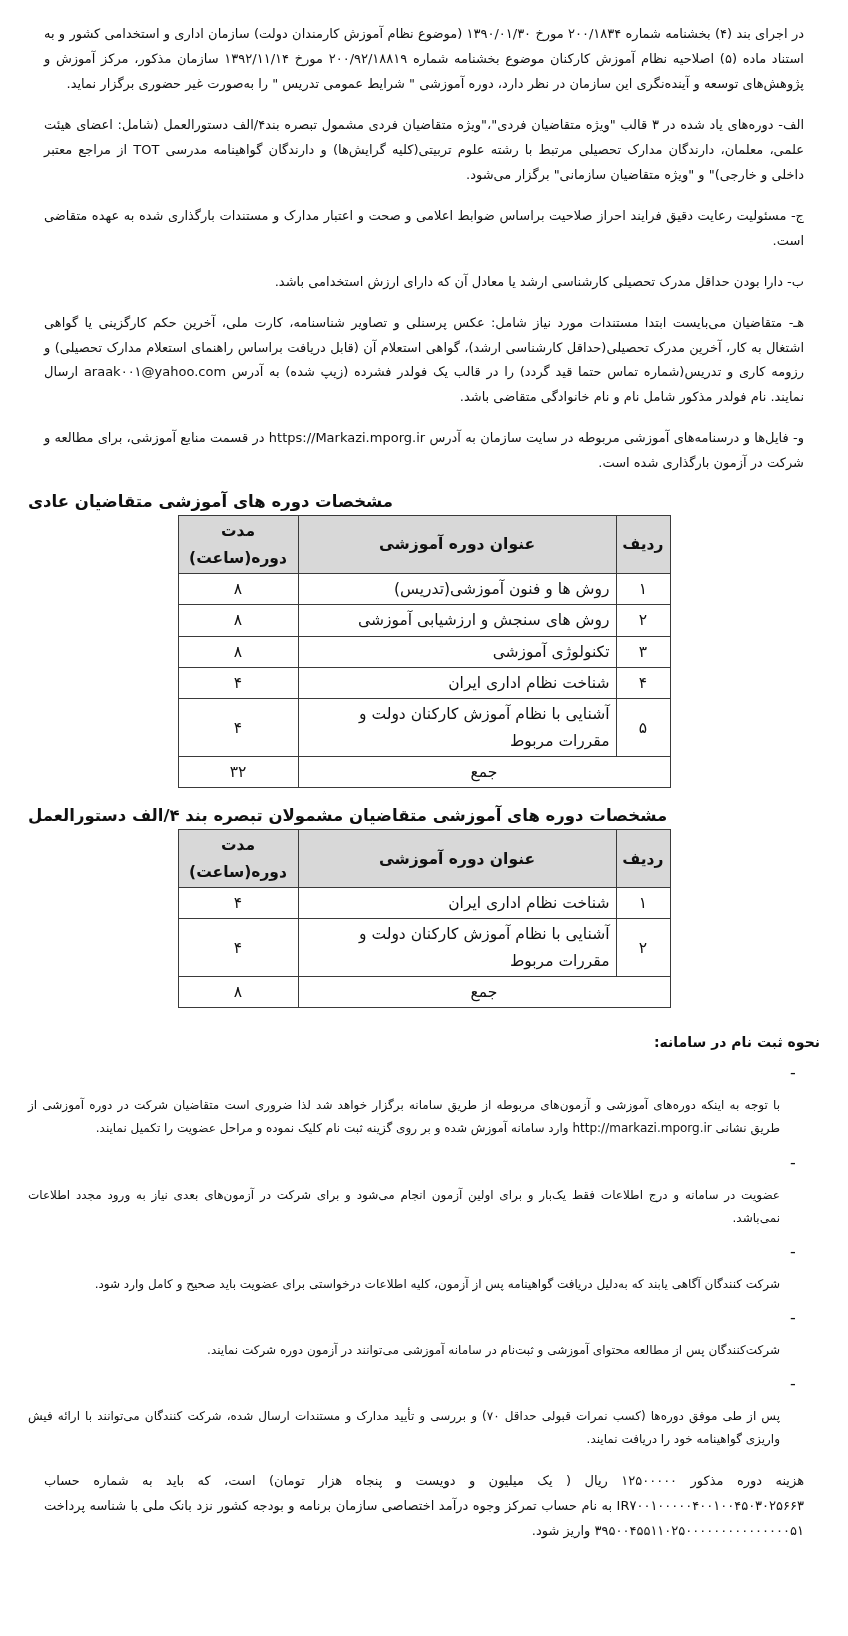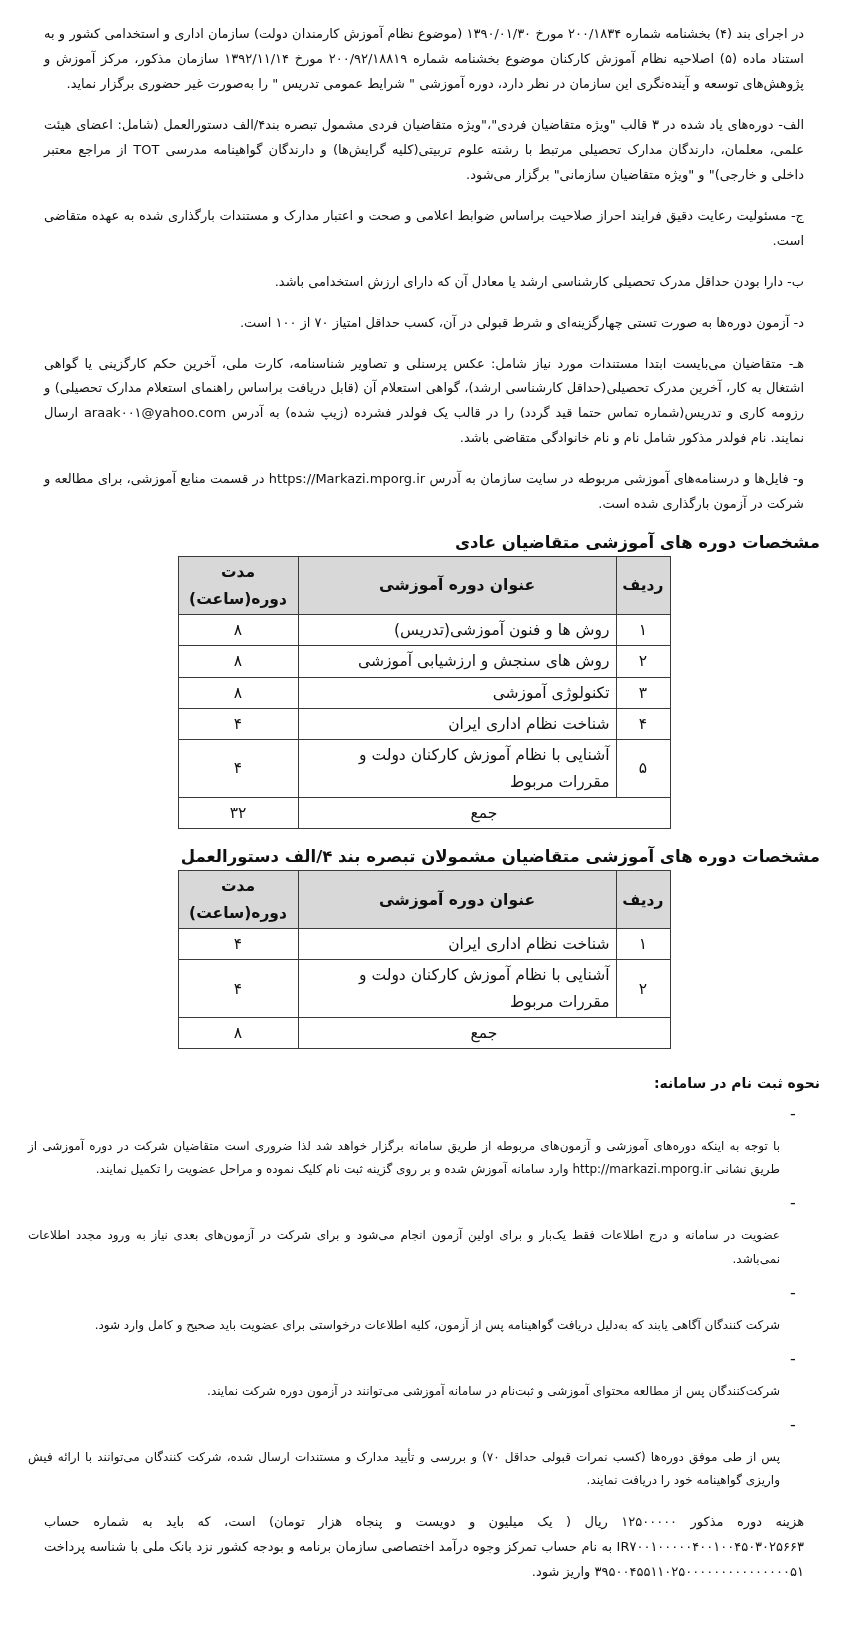--- a/index.html
+++ b/index.html
@@ -6,21 +6,21 @@
   body{
     width:848px;height:1636px;overflow:hidden;background:#ffffff;
     font-family:"DejaVu Sans",sans-serif;
     color:#111;direction:rtl;
   }
   .page{padding:6px 28px 0 28px;}
   .para{
     margin:16px;font-size:13px;line-height:1.92;text-align:justify;
   }
   .tbl-title{
-    text-align:right;font-weight:bold;font-size:16.5px;margin:12px 0 4px 0;
+    text-align:left;font-weight:bold;font-size:16.5px;margin:12px 0 4px 0;
   }
   .tbl-title.second{margin-top:18px;}
   table.course-table{
     border-collapse:collapse;margin:0 auto;width:492px;table-layout:fixed;
   }
   table.course-table th,table.course-table td{
     border:1px solid #3a3a3a;padding:2px 6px;font-size:15.5px;line-height:1.7;
     text-align:center;vertical-align:middle;
   }
   table.course-table thead th{
@@ -47,21 +47,20 @@
 </head>
 <body>
 
 <div class="page">
 
   <p class="para">در اجرای بند (۴) بخشنامه شماره ۲۰۰/۱۸۳۴ مورخ ۱۳۹۰/۰۱/۳۰ (موضوع نظام آموزش کارمندان دولت) سازمان اداری و استخدامی کشور و به استناد ماده (۵) اصلاحیه نظام آموزش کارکنان موضوع بخشنامه شماره ۲۰۰/۹۲/۱۸۸۱۹ مورخ ۱۳۹۲/۱۱/۱۴ سازمان مذکور، مرکز آموزش و پژوهش‌های توسعه و آینده‌نگری این سازمان در نظر دارد، دوره آموزشی " شرایط عمومی تدریس " را به‌صورت غیر حضوری برگزار نماید.</p>
 
   <p class="para">الف- دوره‌های یاد شده در ۳ قالب "ویژه متقاضیان فردی"،"ویژه متقاضیان فردی مشمول تبصره بند۴/الف دستورالعمل (شامل: اعضای هیئت علمی، معلمان، دارندگان مدارک تحصیلی مرتبط با رشته علوم تربیتی(کلیه گرایش‌ها) و دارندگان گواهینامه مدرسی TOT از مراجع معتبر داخلی و خارجی)" و "ویژه متقاضیان سازمانی" برگزار می‌شود.</p>
   <p class="para">ج- مسئولیت رعایت دقیق فرایند احراز صلاحیت براساس ضوابط اعلامی و صحت و اعتبار مدارک و مستندات بارگذاری شده به عهده متقاضی است.</p>
   <p class="para">ب- دارا بودن حداقل مدرک تحصیلی کارشناسی ارشد یا معادل آن که دارای ارزش استخدامی باشد.</p>
-  <p class="para">د- آزمون دوره‌ها به صورت تستی چهارگزینه‌ای و شرط قبولی در آن، کسب حداقل امتیاز ۷۰ از ۱۰۰ است.</p>
   <p class="para">هـ- متقاضیان می‌بایست ابتدا مستندات مورد نیاز شامل: عکس پرسنلی و تصاویر شناسنامه، کارت ملی، آخرین حکم کارگزینی یا گواهی اشتغال به کار، آخرین مدرک تحصیلی(حداقل کارشناسی ارشد)، گواهی استعلام آن (قابل دریافت براساس راهنمای استعلام مدارک تحصیلی) و رزومه کاری و تدریس(شماره تماس حتما قید گردد) را در قالب یک فولدر فشرده (زیپ شده) به آدرس araak۰۰۱@yahoo.com ارسال نمایند. نام فولدر مذکور شامل نام و نام خانوادگی متقاضی باشد.</p>
   <p class="para">و- فایل‌ها و درسنامه‌های آموزشی مربوطه در سایت سازمان به آدرس https://Markazi.mporg.ir در قسمت منابع آموزشی، برای مطالعه و شرکت در آزمون بارگذاری شده است.</p>
 
   <div class="tbl-title">مشخصات دوره های آموزشی متقاضیان عادی</div>
   <table class="course-table">
     <colgroup>
         <col class="c-row">
         <col class="c-name">
         <col class="c-dur">
       </colgroup>

